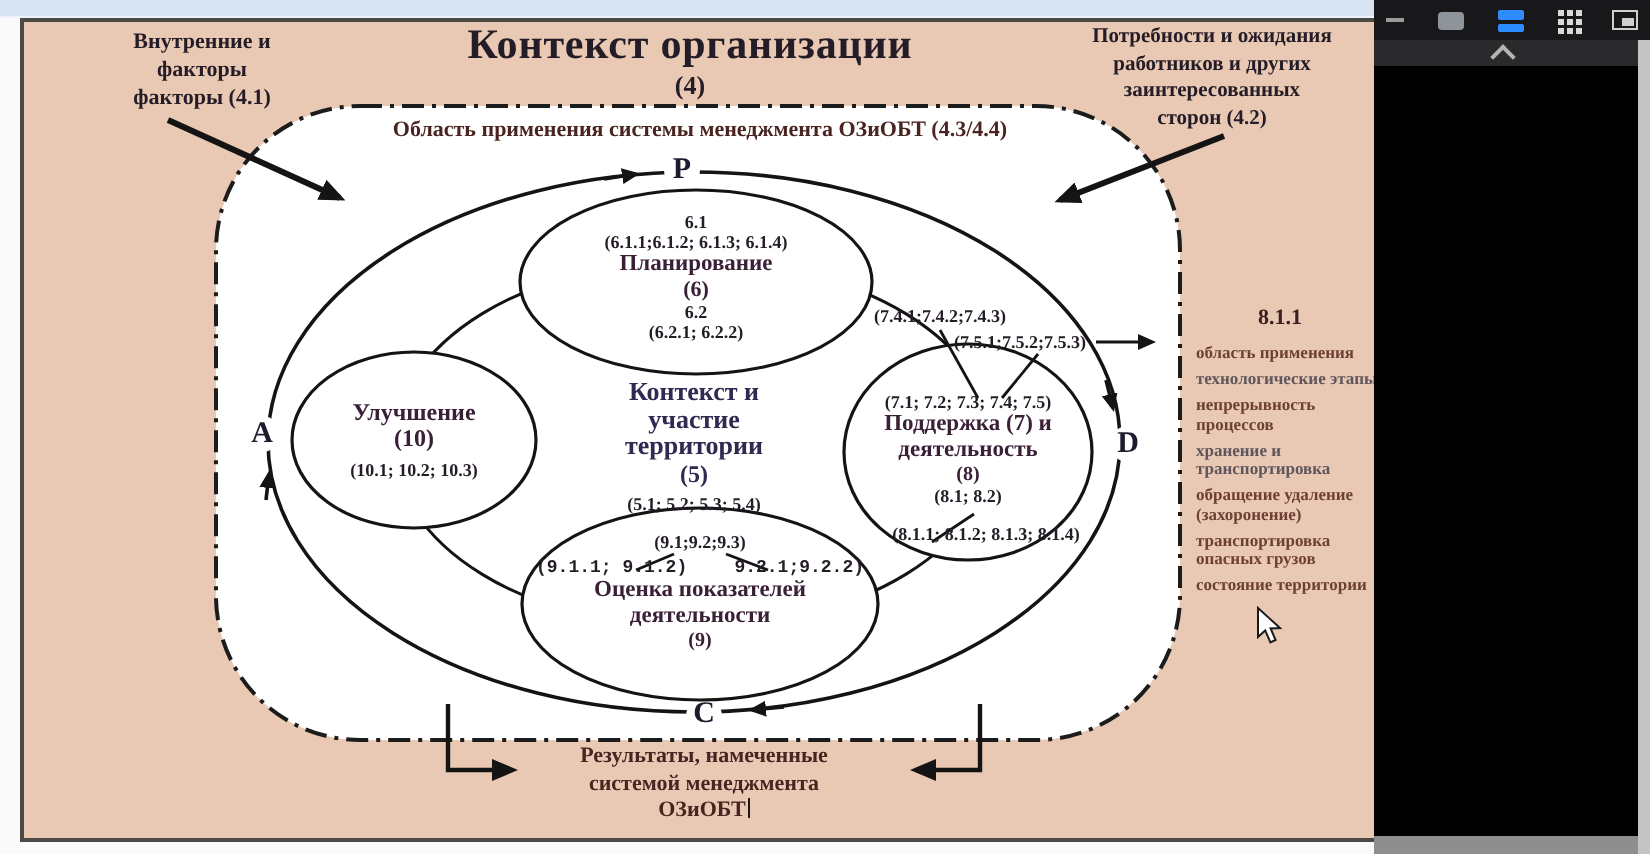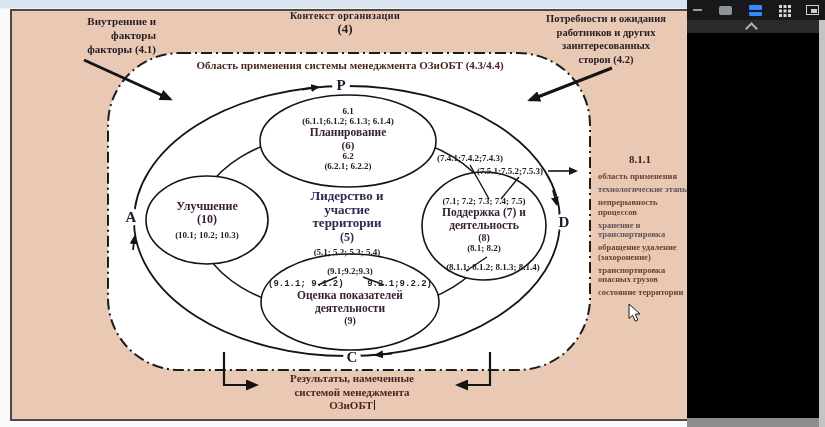--- a/index.html
+++ b/index.html
@@ -71,25 +71,25 @@
       <line x1="337" y1="277" x2="318" y2="285"></line>
       <line x1="363" y1="277" x2="384" y2="285"></line>
       <line x1="487" y1="257" x2="466" y2="271"></line>
     </g>
 
     <path d="M224,352 L224,385 L256,385" fill="none" stroke="#141414" stroke-width="2.2" marker-end="url(#ah-b)"></path>
     <path d="M490,352 L490,385 L458,385" fill="none" stroke="#141414" stroke-width="2.2" marker-end="url(#ah-b)"></path>
   </svg>
 
   <div class="abs ser ctr" style="left:160px;top:10px;width:370px;">
-    <div style="font-size:10px;letter-spacing:.4px;">Контекст организации</div>
+    <div style="font-size:21px;letter-spacing:.4px;">Контекст организации</div>
     <div style="font-size:13px;">(4)</div>
   </div>
 
-  <div class="abs ser ctr note" style="left:16px;top:14px;width:140px;text-align:right;">
+  <div class="abs ser ctr note" style="left:31px;top:14px;width:140px;">
     <div>Внутренние и</div>
     <div>факторы</div>
     <div>факторы (4.1)</div>
   </div>
 
   <div class="abs ser ctr" style="left:518px;top:12px;width:176px;font-size:10.5px;line-height:13.5px;">
     <div>Потребности и ожидания</div>
     <div>работников и других</div>
     <div>заинтересованных</div>
     <div>сторон (4.2)</div>
@@ -124,21 +124,21 @@
 
   <div class="abs ser refs ctr" style="left:422px;top:262px;width:142px;">(8.1.1; 8.1.2; 8.1.3; 8.1.4)</div>
 
   <div class="abs ser ctr" style="left:150px;top:200px;width:114px;">
     <div style="font-size:12px;line-height:13px;color:#3a2036;">Улучшение</div>
     <div style="font-size:12px;line-height:13px;color:#3a2036;">(10)</div>
     <div class="refs" style="margin-top:4px;">(10.1; 10.2; 10.3)</div>
   </div>
 
   <div class="abs ser ctr" style="left:280px;top:189px;width:134px;color:#2e2a52;">
-    <div style="font-size:13px;line-height:13.5px;">Лидерство и</div>
+    <div style="font-size:13px;line-height:13.5px;">Контекст и</div>
     <div style="font-size:13px;line-height:13.5px;">участие</div>
     <div style="font-size:13px;line-height:13.5px;">территории</div>
     <div style="font-size:12px;line-height:14px;">(5)</div>
     <div class="refs" style="margin-top:3px;color:#241c26;">(5.1; 5.2; 5.3; 5.4)</div>
   </div>
 
   <div class="abs ser ctr" style="left:262px;top:266px;width:176px;">
     <div class="refs">(9.1;9.2;9.3)</div>
     <div style="display:flex;justify-content:space-between;padding:3px 6px 0 6px;font-family:Liberation Mono, monospace;">
       <span class="refs">(9.1.1; 9.1.2)</span>

